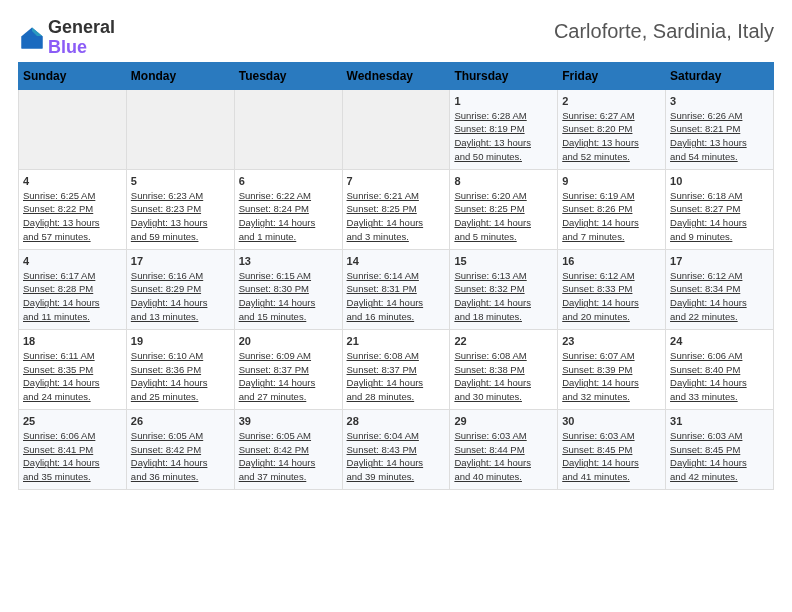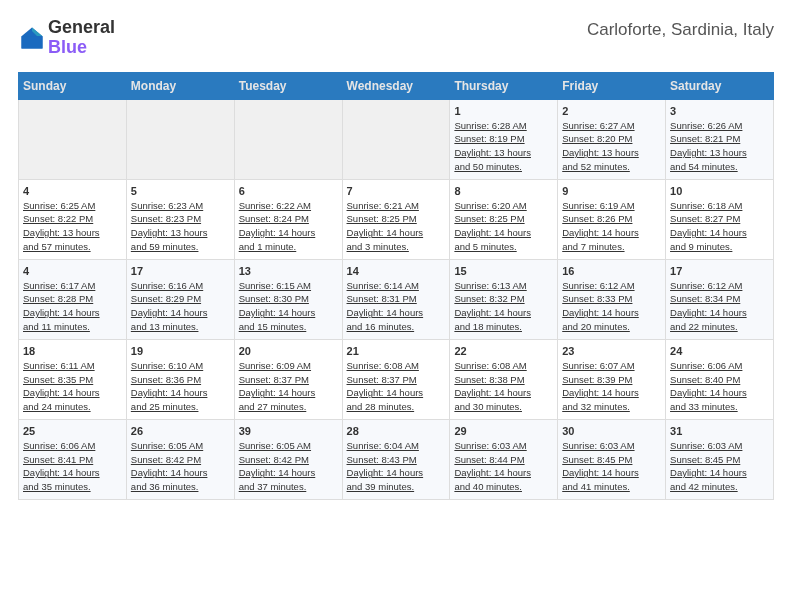--- a/index.html
+++ b/index.html
@@ -11,21 +11,21 @@
       padding: 0;
     }
     .container {
       width: 792px;
       padding: 18px 18px 12px 18px;
     }
     .header {
       display: flex;
       justify-content: space-between;
       align-items: flex-start;
-      margin-bottom: 14px;
+      margin-bottom: 4px;
     }
     .logo {
       display: flex;
       align-items: center;
       gap: 0px;
     }
     .logo-text {
       display: flex;
       flex-direction: column;
       line-height: 1.1;
@@ -48,32 +48,32 @@
     .title-block {
       text-align: right;
     }
     .month-title {
       font-size: 36px;
       font-weight: bold;
       color: #333;
       line-height: 1.1;
     }
     .location {
-      font-size: 17px;
+      font-size: 20px;
       color: #555;
       margin-top: 2px;
     }
     table {
       width: 100%;
       border-collapse: collapse;
       table-layout: fixed;
     }
     thead tr th {
       background-color: #2a7abf;
-      color: #e5e5e5;
+      color: #000000;
       font-size: 12px;
       font-weight: bold;
       padding: 6px 4px;
       text-align: left;
       border: 1px solid #2a7abf;
     }
     tbody tr td {
       vertical-align: top;
       padding: 5px 4px;
       font-size: 10px;

